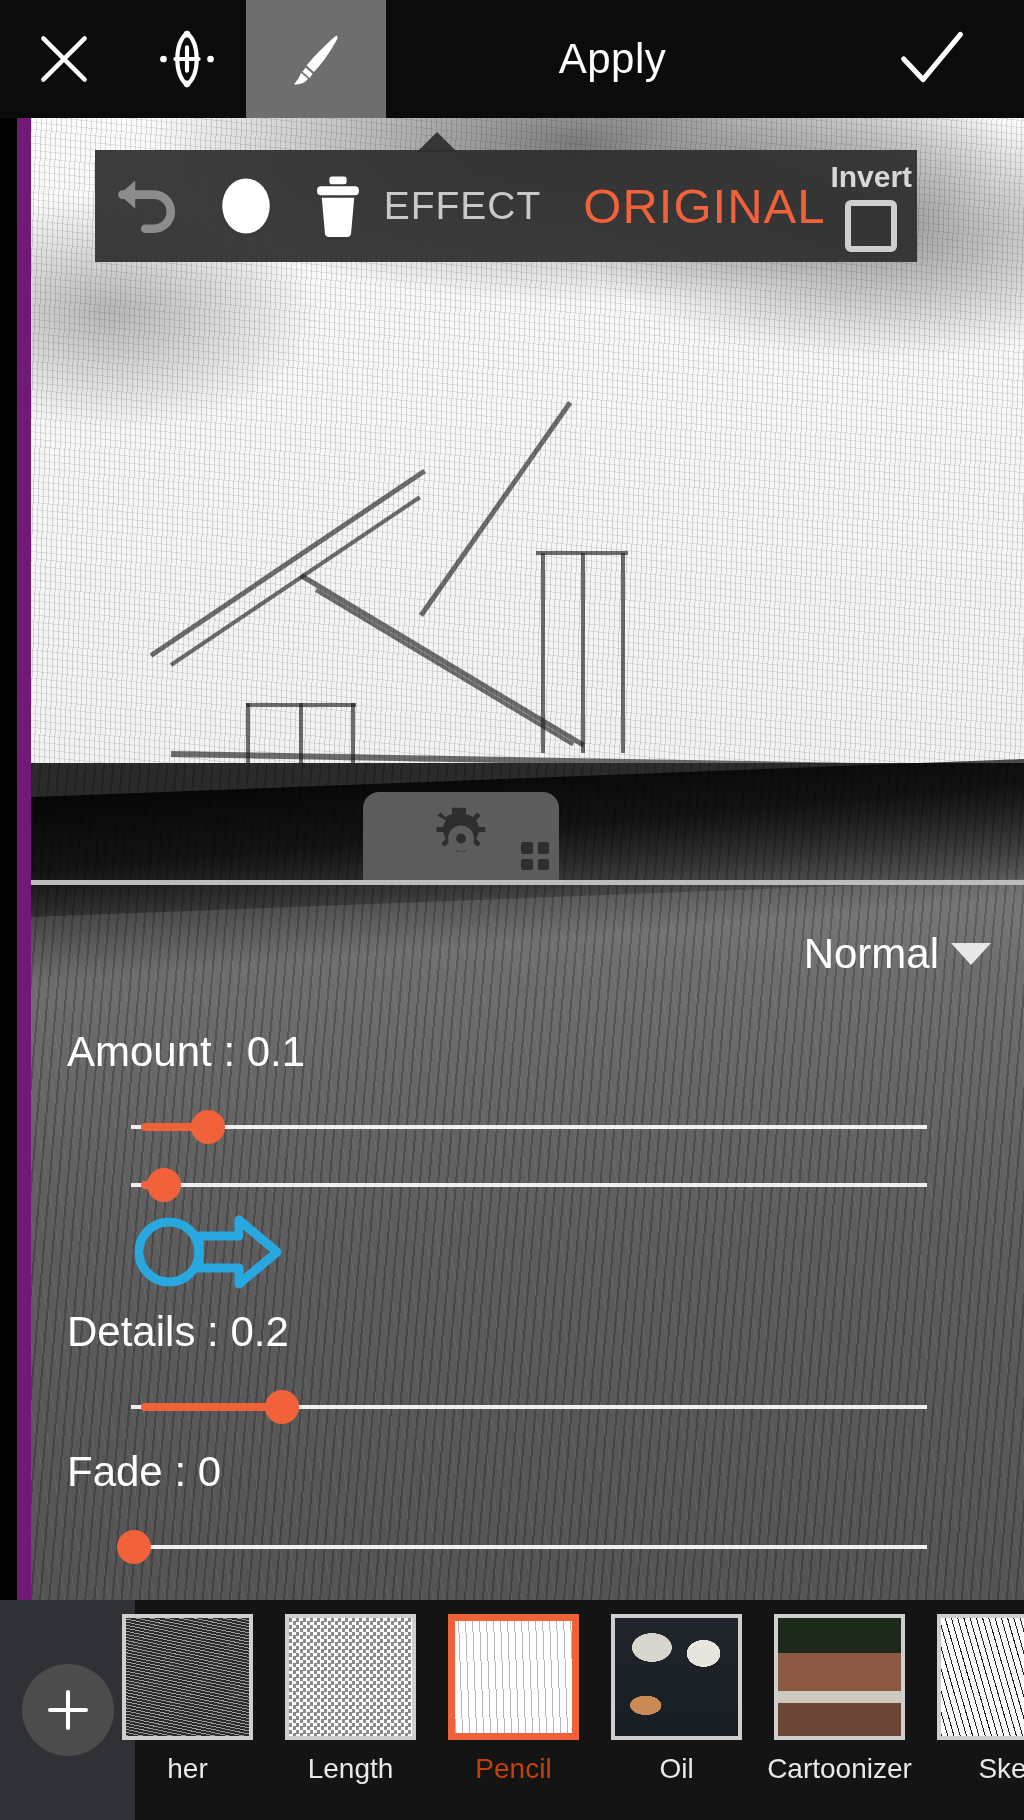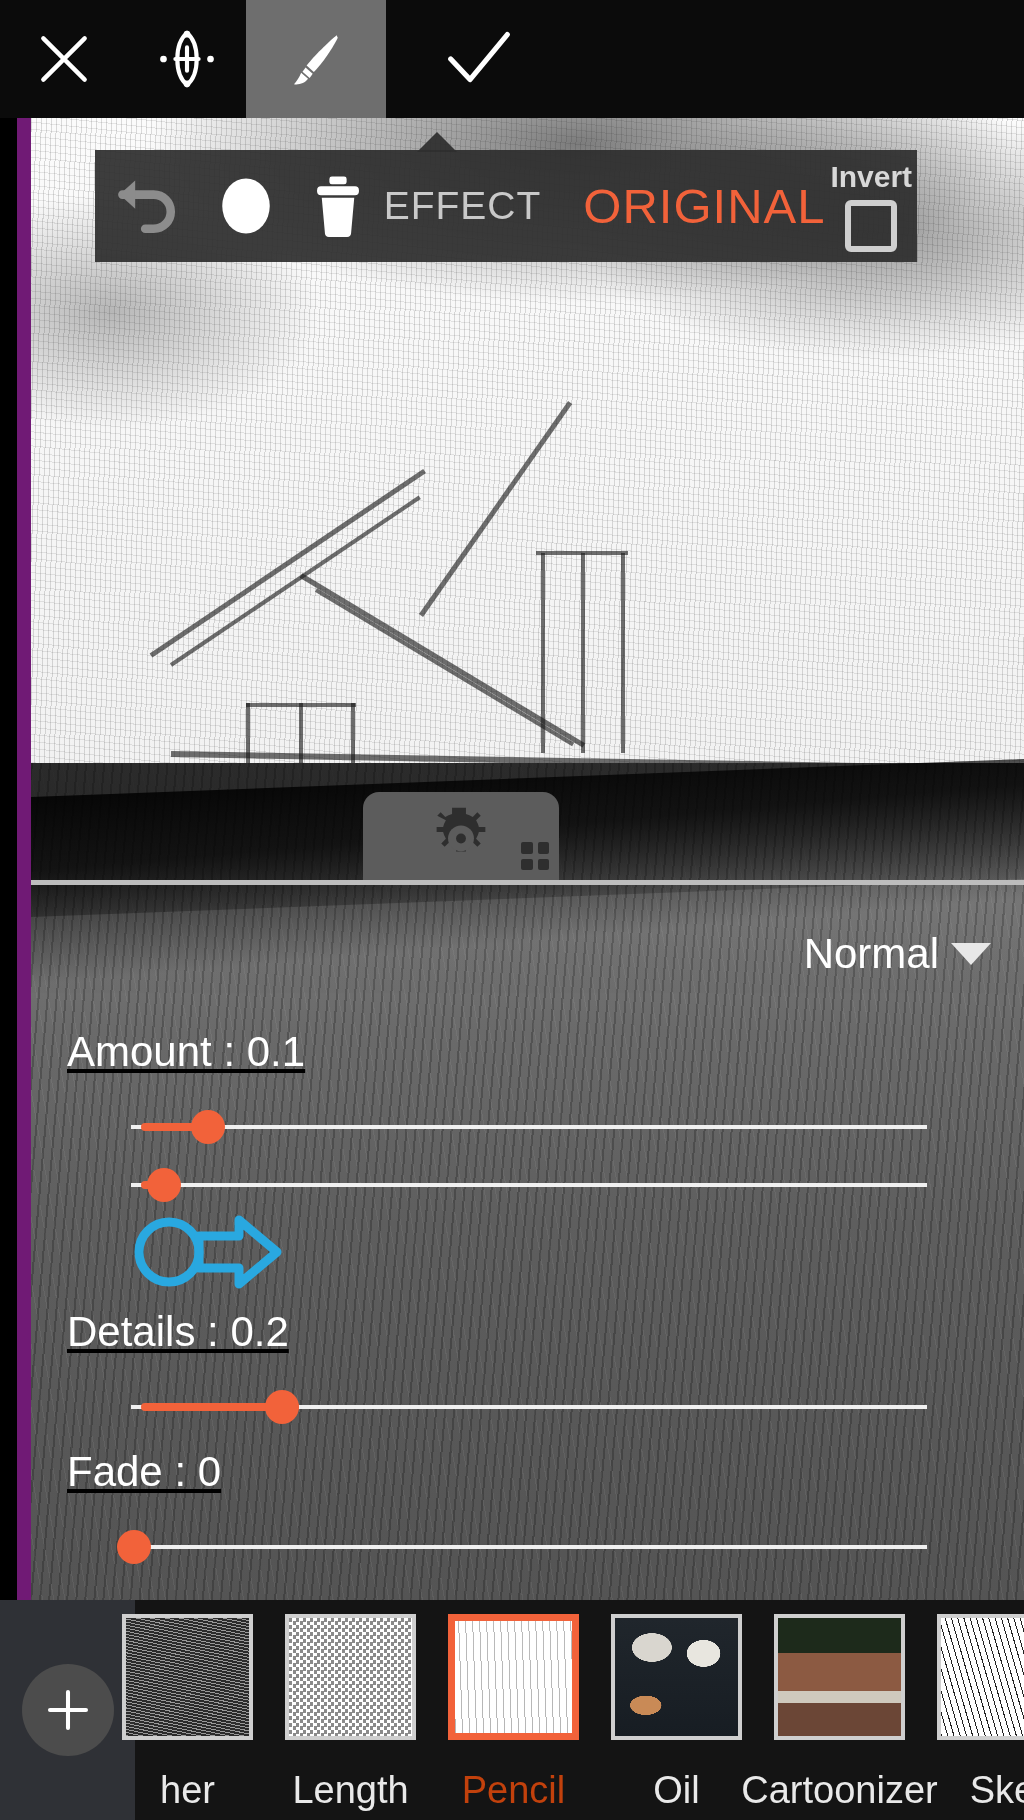--- a/index.html
+++ b/index.html
@@ -104,21 +104,21 @@
   .grip span { background:#2e2e2e; border-radius:2px; }
 
   
   .controls { position:absolute; left:0; top:770px; width:994px; height:712px; }
   .blend {
     position:absolute; right:34px; top:42px; display:flex; align-items:center; gap:12px; cursor:pointer;
   }
   .blend-label { color:#fff; font-size:42px; }
   .caret { width:0;height:0; border-left:20px solid transparent; border-right:20px solid transparent; border-top:22px solid #e8e8e8; }
 
-  .slider-group { position:absolute; left:36px; width:920px;text-decoration:underline; }
+  .slider-group { position:absolute; left:36px; width:920px; }
   .s-label { color:#fff; font-size:42px; margin-bottom:34px; white-space:nowrap; }
   .track-row { position:relative; height:34px; }
   .track {
     position:absolute; left:64px; top:15px; width:796px; height:4px; background:#f0f0f0;
   }
   .fill { position:absolute; left:74px; top:13px; height:8px; background:#f2623a; border-radius:4px; }
   .knob { position:absolute; top:0; width:34px; height:34px; border-radius:50%; background:#f2623a; cursor:pointer; }
 
   
   .gesture { position:absolute; left:104px; top:1088px; width:190px; height:92px; pointer-events:none; }
@@ -128,21 +128,21 @@
     position:absolute; left:0; bottom:0; width:1024px; height:220px; background:#141414;
   }
   .add-zone { position:absolute; left:0; top:0; width:135px; height:220px; background:#2f3136;
     display:flex; align-items:center; justify-content:center; }
   .add-btn { width:92px; height:92px; border-radius:50%; background:#4c4c4c;
     display:flex; align-items:center; justify-content:center; cursor:pointer; }
   .thumbs { position:absolute; left:135px; top:0; height:220px; display:flex; align-items:flex-start; }
   .thumb { width:145px; margin-right:18px; display:flex; flex-direction:column; align-items:center; cursor:pointer; }
   .thumb .img { width:131px; height:126px; border:4px solid #cfcfcf; margin-top:14px; overflow:hidden; position:relative; }
   .thumb.selected .img { border-color:#f2623a; border-width:7px; }
-  .thumb .cap { margin-top:29px; font-size:38px; color:#e9e9e9; }
+  .thumb .cap { margin-top:13px; font-size:28px; color:#e9e9e9; }
   .thumb.selected .cap { color:#c2410c; }
 
   .t-feather { background:
       repeating-linear-gradient(12deg, #9a9a9a 0 1px, #2b2b2b 1px 3px),
       linear-gradient(#3a3a3a,#555); }
   .t-contour { background:
       repeating-conic-gradient(#fff 0 25%, #8a8a8a 0 50%) 0 0/7px 7px,
       linear-gradient(#9a9a9a,#8a8a8a); }
   .t-pencil { background:
       repeating-linear-gradient(88deg, rgba(120,120,120,.5) 0 1px, #fff 1px 7px),
@@ -179,20 +179,21 @@
           <circle cx="21.1" cy="12" r="1.3" fill="#fff"></circle>
       </svg>
     </div>
     <div class="tb-btn tb-brush">
       <svg width="66" height="66" viewBox="0 0 24 24">
         <path d="M19.5 3.4 C17 5.4 11 11.2 8.6 14.4 l2.6 2.3 C14 14.2 18.6 7.3 19.9 4.3 Z" fill="#fff"></path>
         <path d="M8.2 15.1 l2.6 2.3 -1.1 1.5 -2.6 -2.3 Z" fill="#fff"></path>
         <path d="M6.6 17 l2.5 2.2 c-1.1 1.6 -3.3 2.3 -5.1 2 0.9 -1.1 1.9 -2.3 2.6 -4.2 Z" fill="#fff"></path>
       </svg>
     </div>
+    <div class="tb-btn tb-apply">Apply</div>
     <div class="tb-btn tb-check">
       <svg width="72" height="62" viewBox="0 0 28 24">
         <path d="M3 12 L10.5 20 L25 2.5" stroke="#fff" stroke-width="2" fill="none" stroke-linecap="round" stroke-linejoin="round"></path>
       </svg>
     </div>
   </div>
 
   <div class="canvas-wrap">
     <div class="photo">
       <div class="sketch-top">

